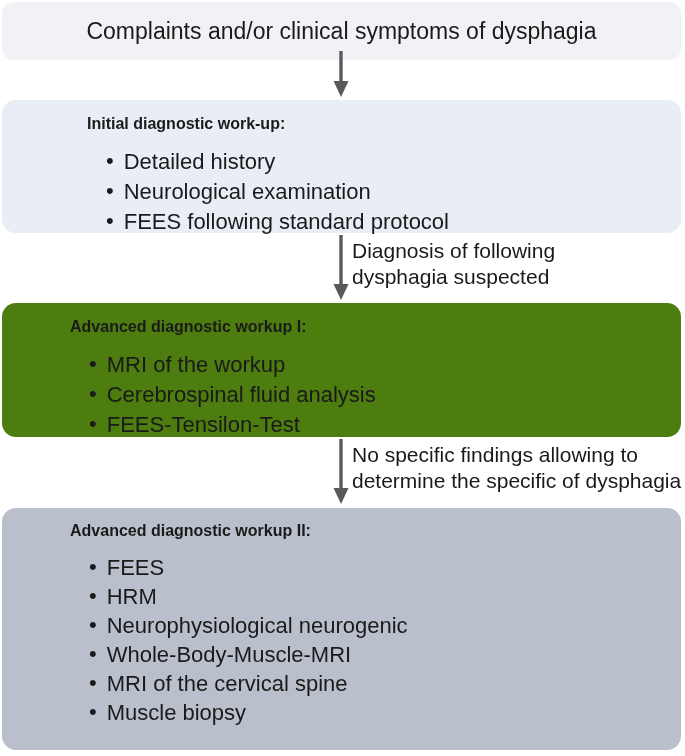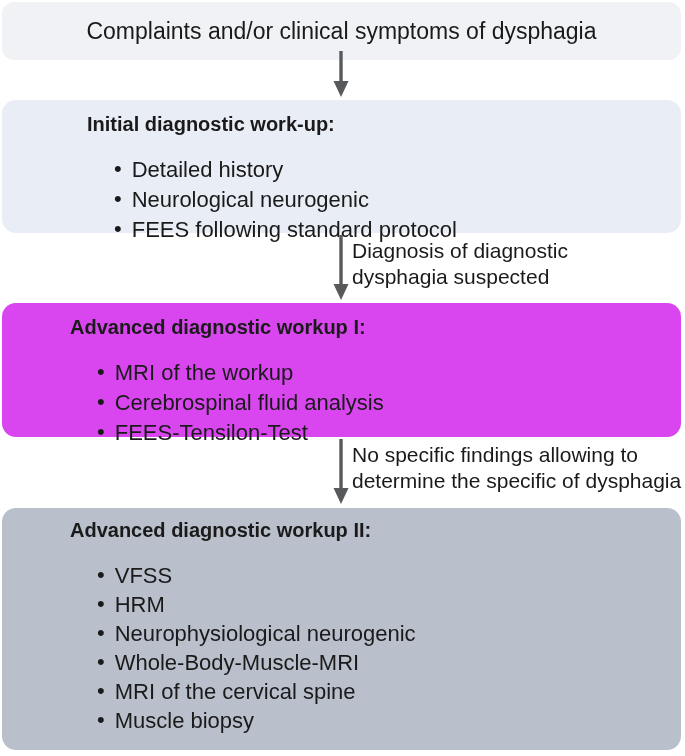--- a/index.html
+++ b/index.html
@@ -36,40 +36,40 @@
   .box-initial {
     top: 100px;
     height: 133px;
     background: #e9edf6;
     border-radius: 14px;
     padding: 9px 16px 0 85px;
   }
   .box-adv1 {
     top: 303px;
     height: 134px;
-    background: #d946ef;
+    background: #4d7c0f;
     border-radius: 14px;
     padding: 9px 16px 0 68px;
   }
   .box-adv2 {
     top: 508px;
     height: 242px;
     background: #b9c0cb;
     border-radius: 14px;
     padding: 8px 16px 8px 68px;
   }
   .box-title {
     font-weight: bold;
-    font-size: 20px;
+    font-size: 16px;
     line-height: 30px;
     white-space: nowrap;
   }
   ul.items {
     list-style: none;
-    margin: 16px;
+    margin: 8px;
     padding: 0 0 0 11px;
   }
   ul.items li {
     font-size: 22px;
     line-height: 30px;
     white-space: nowrap;
   }
   .box-adv2 .box-title { line-height: 29px; }
   .box-adv2 ul.items li { line-height: 29px; }
   .bullet {
@@ -106,31 +106,31 @@
 
   <svg class="arrow arrow-1" viewBox="0 0 20 46" xmlns="http://www.w3.org/2000/svg">
     <line x1="10" y1="0" x2="10" y2="33" stroke="#58595b" stroke-width="3.4"></line>
     <polygon points="2.5,30 17.5,30 10,46" fill="#58595b"></polygon>
   </svg>
 
   <div class="box box-initial">
     <div class="box-title">Initial diagnostic work-up:</div>
     <ul class="items">
       <li><span class="bullet">•</span><span>Detailed history</span></li>
-      <li><span class="bullet">•</span><span>Neurological neurogenic</span></li>
+      <li><span class="bullet">•</span><span>Neurological examination</span></li>
       <li><span class="bullet">•</span><span>FEES following standard protocol</span></li>
     </ul>
   </div>
 
   <svg class="arrow arrow-2" viewBox="0 0 20 65" xmlns="http://www.w3.org/2000/svg">
     <line x1="10" y1="0" x2="10" y2="52" stroke="#58595b" stroke-width="3.4"></line>
     <polygon points="2.5,49 17.5,49 10,65" fill="#58595b"></polygon>
   </svg>
   <div class="arrow-label arrow-label-2">
-    <span>Diagnosis of diagnostic</span>
+    <span>Diagnosis of following</span>
     <span>dysphagia suspected</span>
   </div>
 
   <div class="box box-adv1">
     <div class="box-title">Advanced diagnostic workup I:</div>
     <ul class="items">
       <li><span class="bullet">•</span><span>MRI of the workup</span></li>
       <li><span class="bullet">•</span><span>Cerebrospinal fluid analysis</span></li>
       <li><span class="bullet">•</span><span>FEES-Tensilon-Test</span></li>
     </ul>
@@ -141,21 +141,21 @@
     <polygon points="2.5,49 17.5,49 10,65" fill="#58595b"></polygon>
   </svg>
   <div class="arrow-label arrow-label-3">
     <span>No specific findings allowing to</span>
     <span>determine the specific of dysphagia</span>
   </div>
 
   <div class="box box-adv2">
     <div class="box-title">Advanced diagnostic workup II:</div>
     <ul class="items">
-      <li><span class="bullet">•</span><span>VFSS</span></li>
+      <li><span class="bullet">•</span><span>FEES</span></li>
       <li><span class="bullet">•</span><span>HRM</span></li>
       <li><span class="bullet">•</span><span>Neurophysiological neurogenic</span></li>
       <li><span class="bullet">•</span><span>Whole-Body-Muscle-MRI</span></li>
       <li><span class="bullet">•</span><span>MRI of the cervical spine</span></li>
       <li><span class="bullet">•</span><span>Muscle biopsy</span></li>
     </ul>
   </div>
 
 </div>
 

